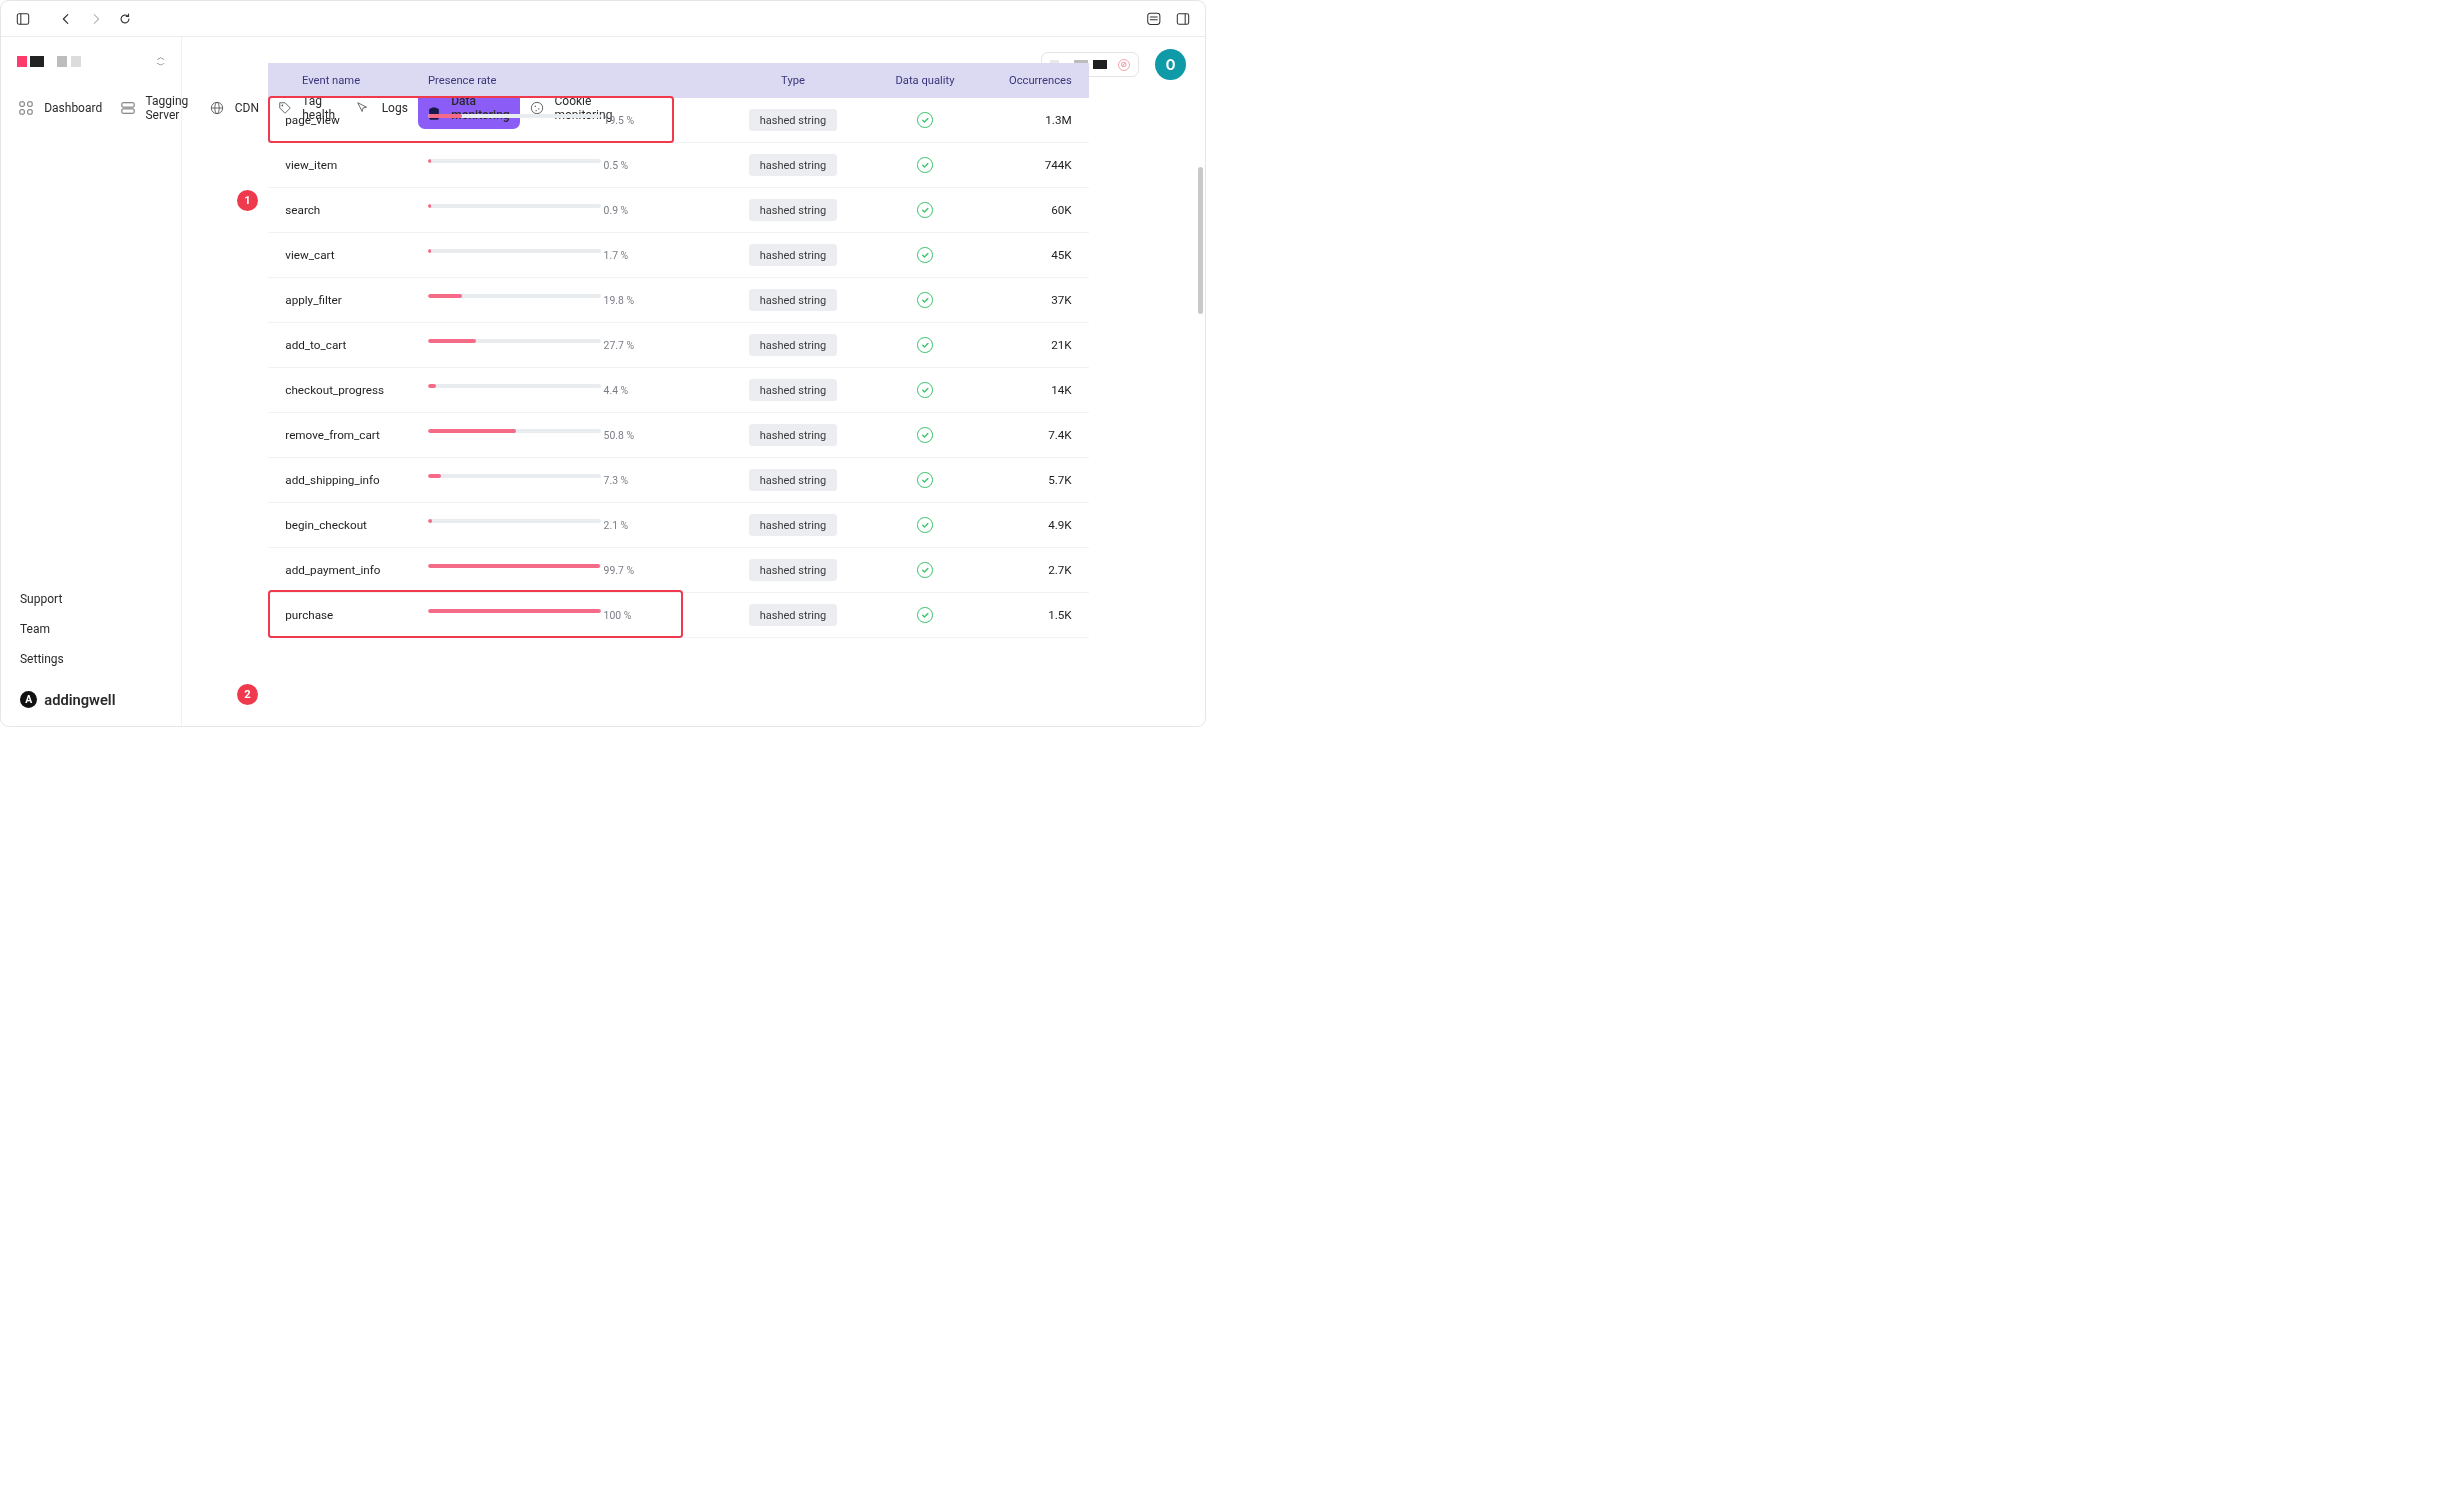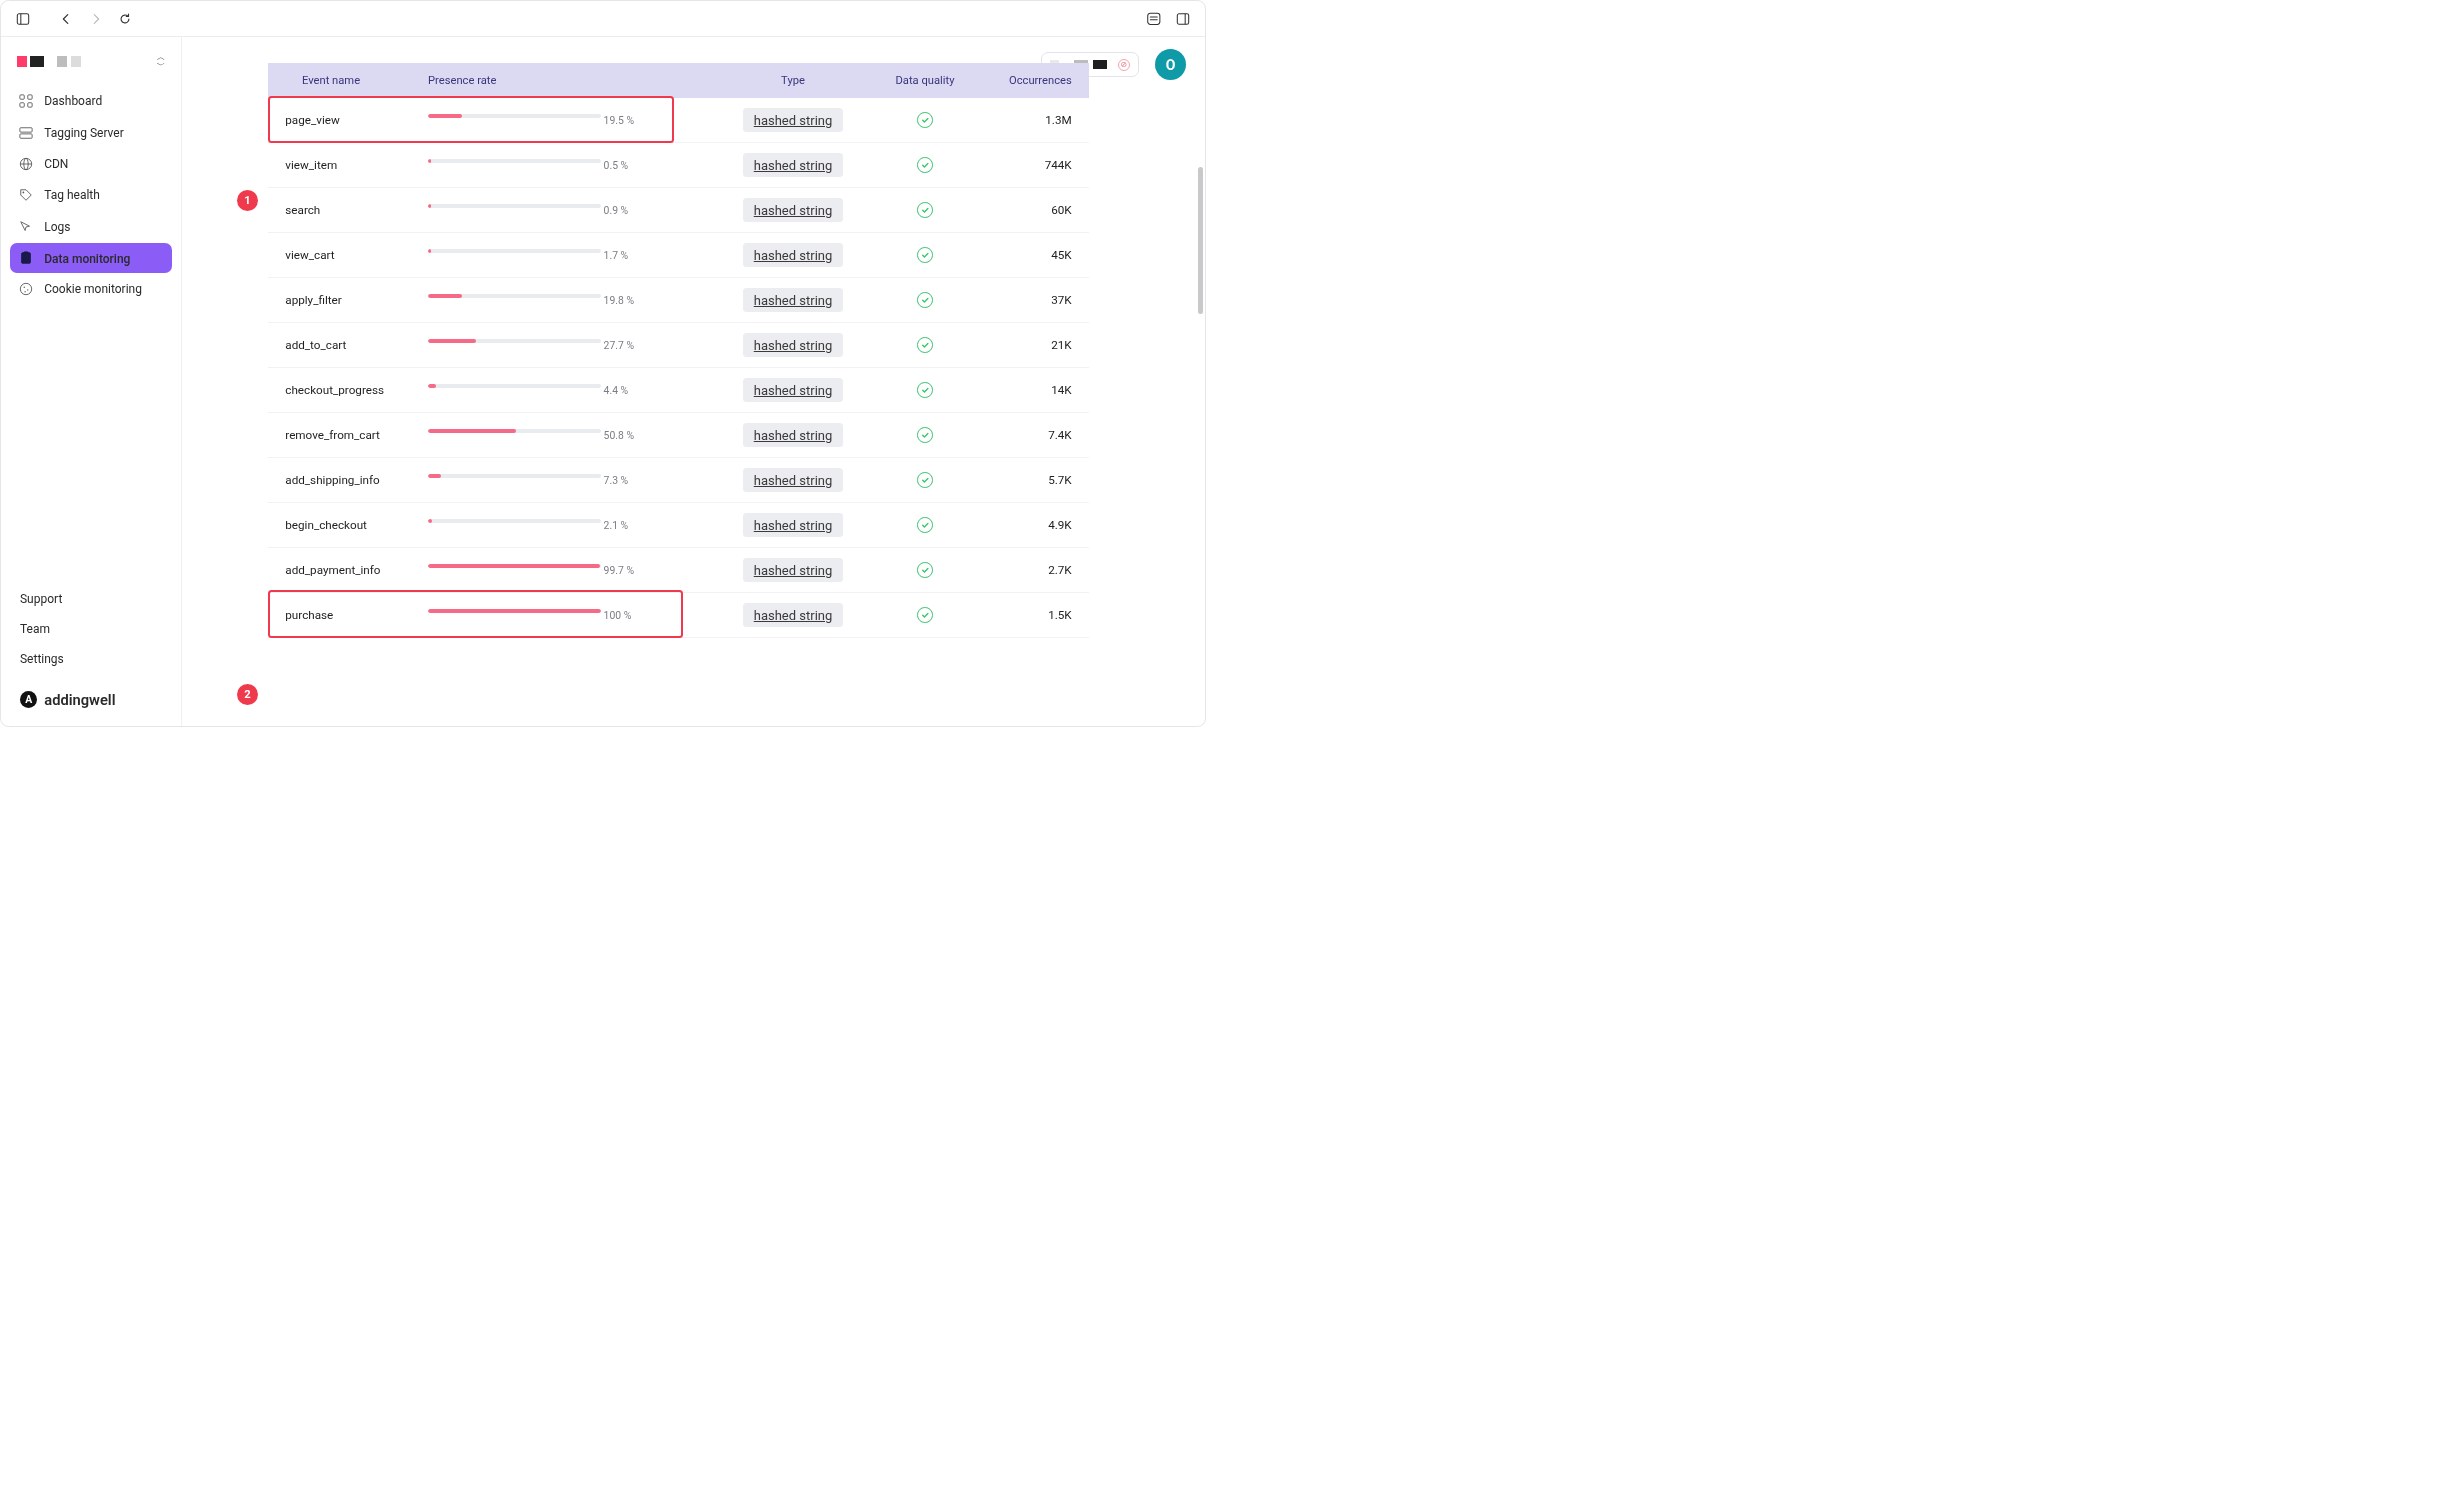--- a/index.html
+++ b/index.html
@@ -77,21 +77,21 @@
   .sw.lgrey { background:#dcdcdc; }
   .acct-caret {
     color:#555;
     font-size:8.6px;
     line-height:7px;
     display:flex;
     flex-direction:column;
     align-items:center;
     gap:0.9px;
   }
-  .nav-list { display:flex; flex-direction:column; gap:1.7px; margin-top:3.5px; }
+  .nav-list { display:flex; gap:1.7px; margin-top:3.5px; }
   .nav-item {
     display:flex;
     align-items:center;
     gap:10.4px;
     padding: 7px 8.6px;
     border-radius:7px;
     color:#2a2a2a;
     font-size:12px;
     cursor:pointer;
   }
@@ -206,22 +206,21 @@
   .presence-cell { width:285px; display:flex; flex-direction:row; gap:2.6px; padding-right:35px; }
   .bar-track { height:4.3px; background:#e8ecef; border-radius:2.6px; width:173px; position:relative; overflow:hidden; }
   .bar-fill { position:absolute; left:0; top:0; bottom:0; background:#f56a86; border-radius:2.6px; }
   .pct-label { font-size:10.4px; color:#7c7c86; }
   .type-pill {
     display:inline-block;
     background:#ecedf1;
     color:#3a3a3a;
     padding:4.3px 10.4px;
     border-radius:3.5px;
-    font-size:13px;
-    text-decoration:underline;
+    font-size:11px;
   }
   .qual-cell { width:104px; text-align:center; color:#28c76f; }
   .check-circle {
     width:15.6px;height:15.6px;border:1.7px solid #3ac46e;border-radius:50%;
     display:inline-flex;align-items:center;justify-content:center;color:#3ac46e;
     font-size:9.5px; line-height:1;
   }
   .occ-cell { flex:1; text-align:right; padding-right:17.3px; font-size:11.7px; color:#222; }
   .annot {
     position:absolute;

